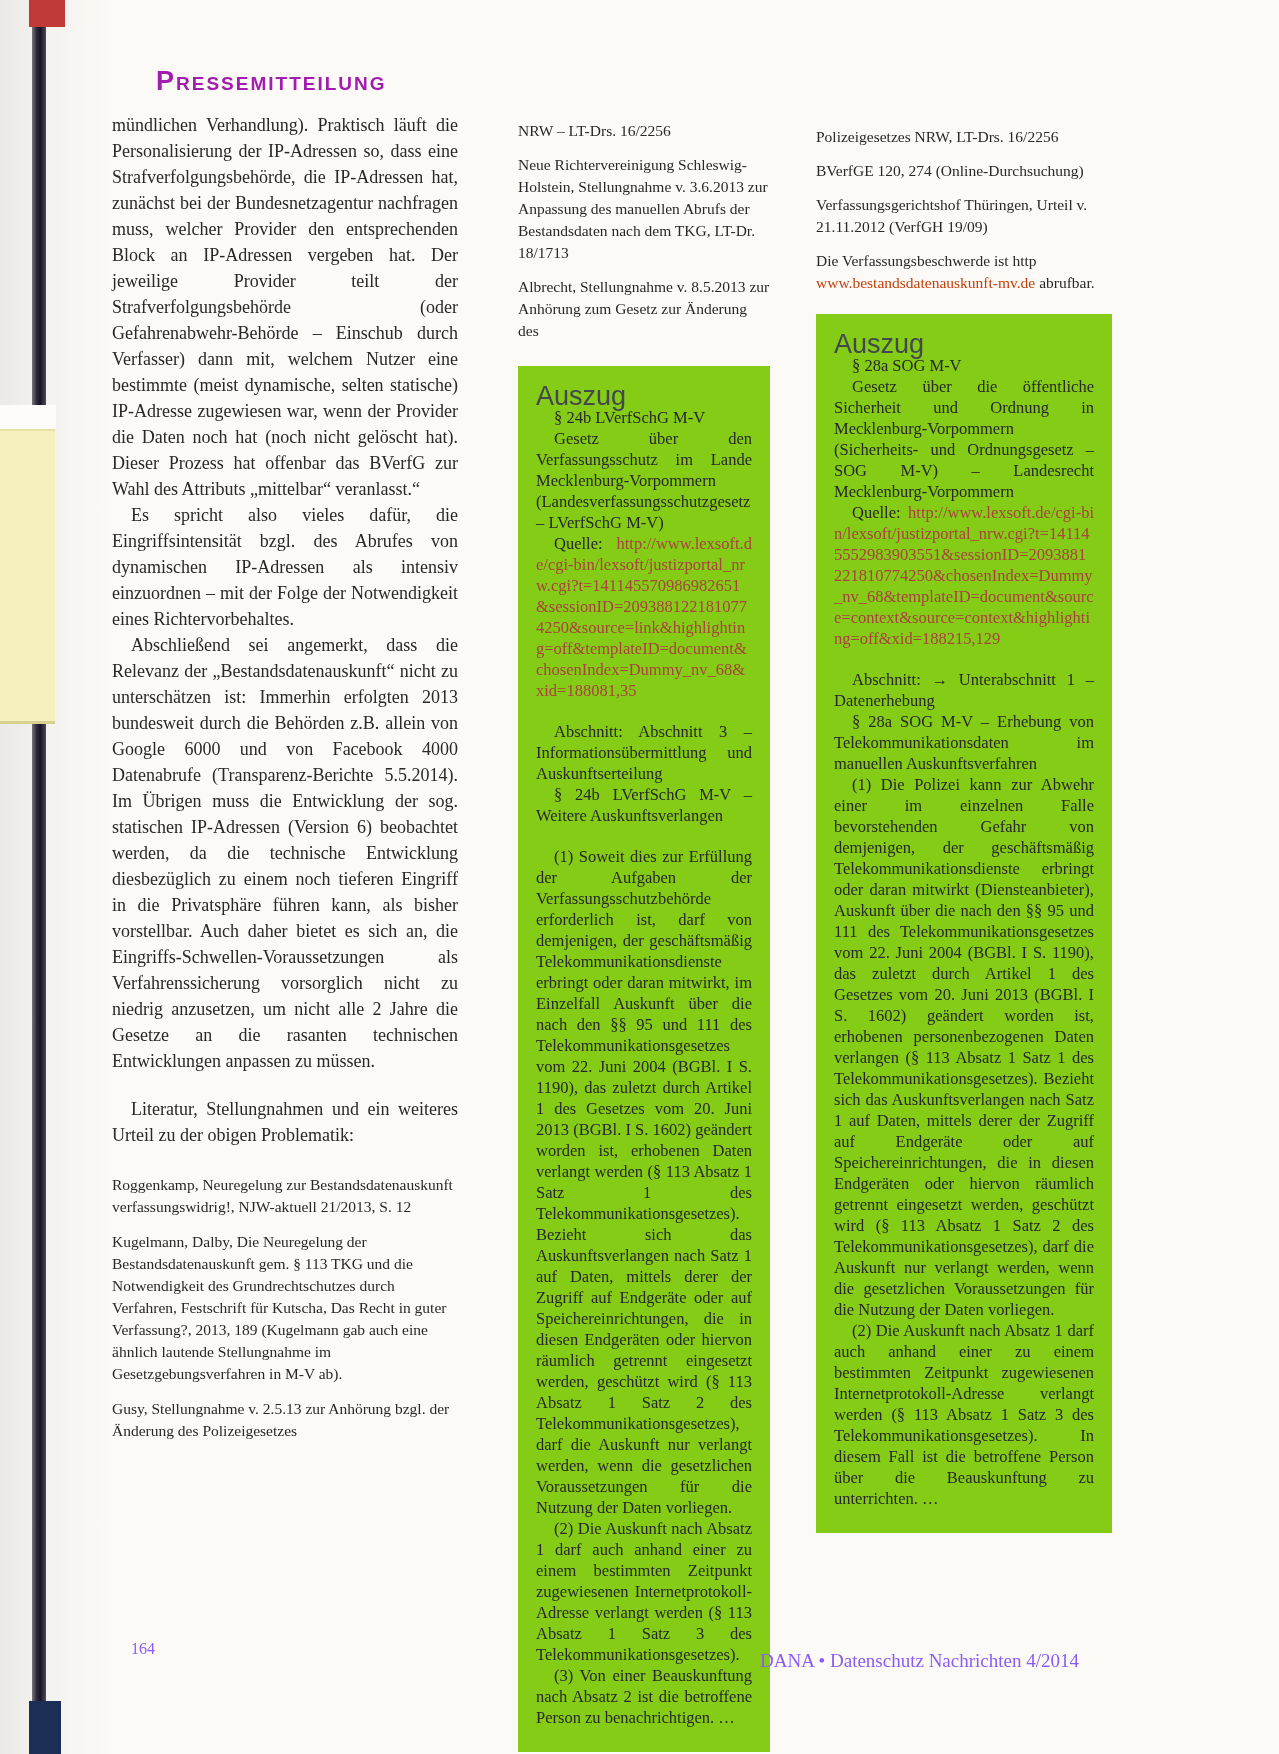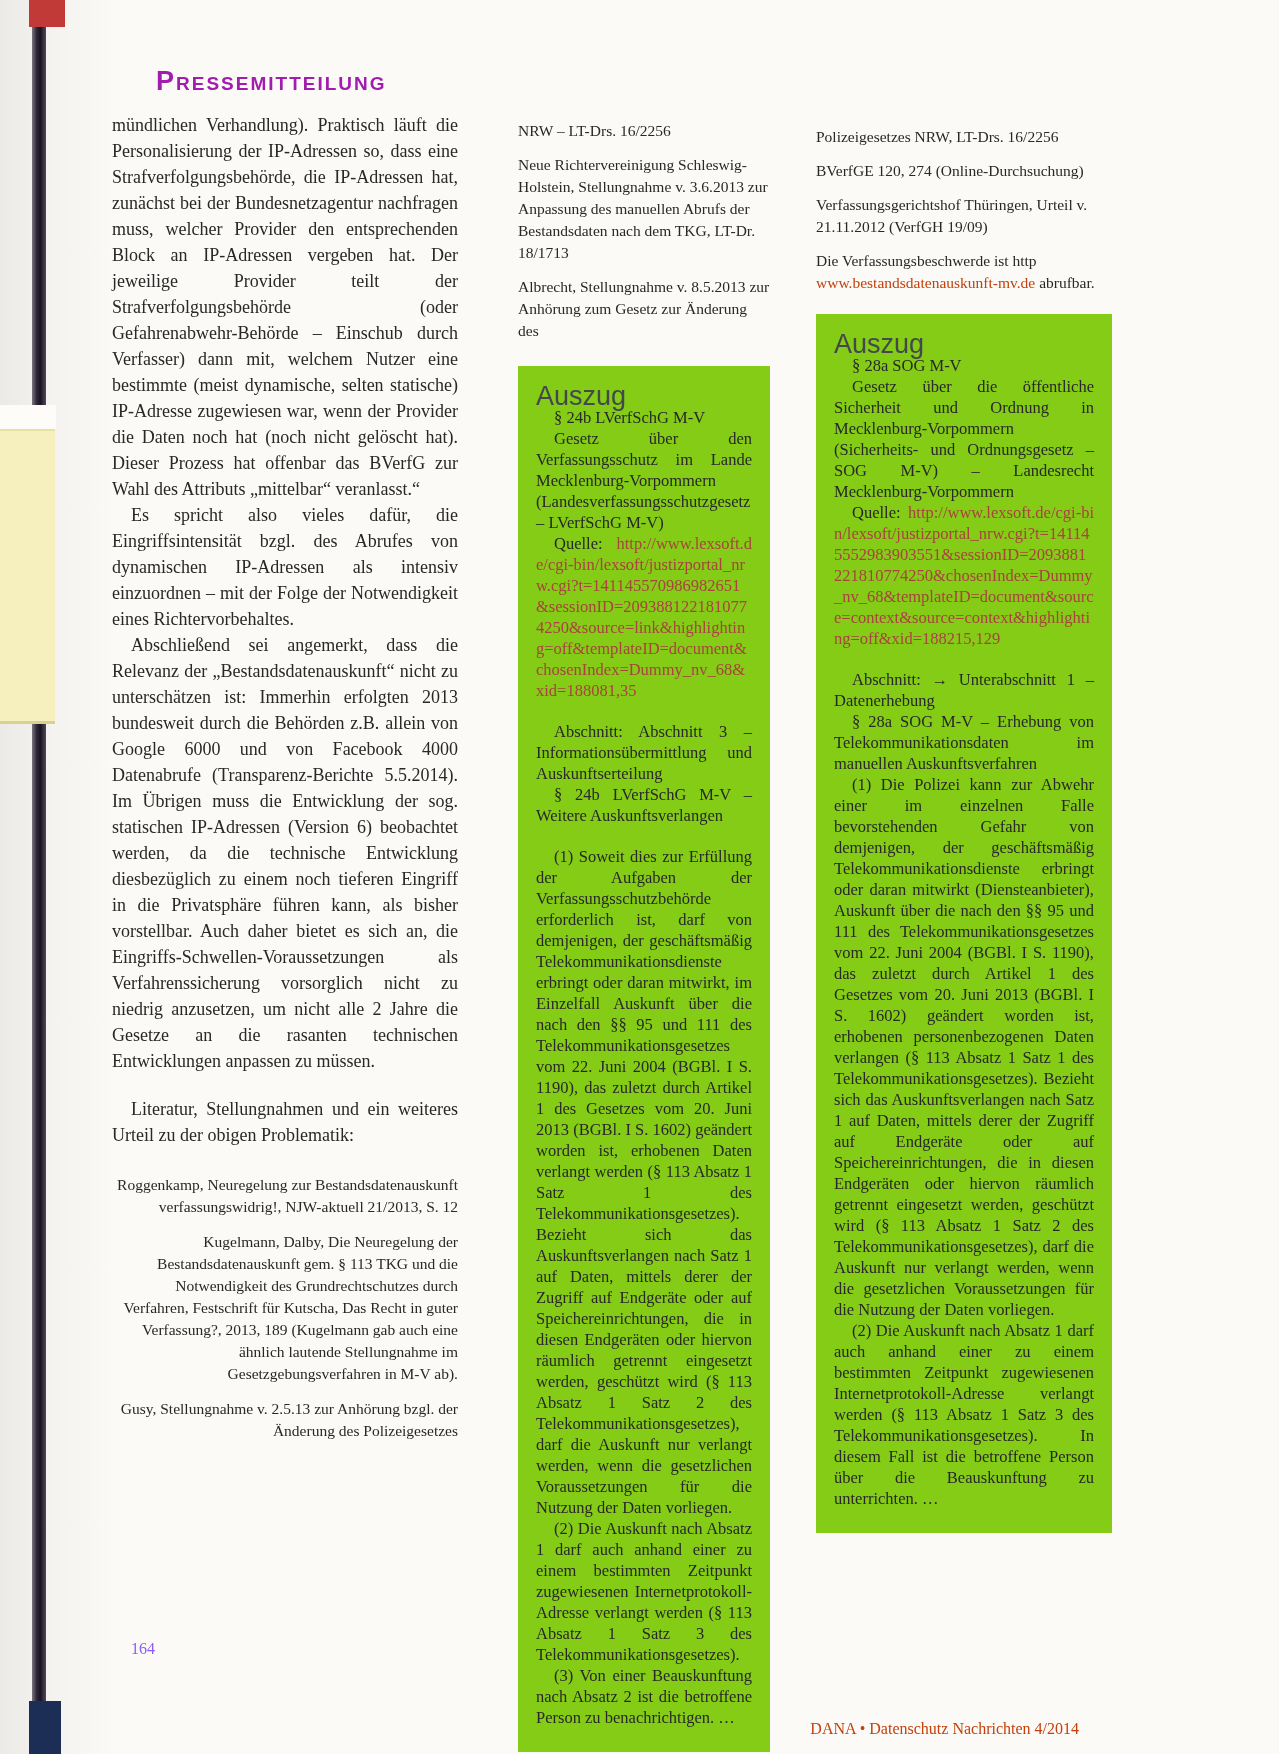--- a/index.html
+++ b/index.html
@@ -31,21 +31,21 @@
     font-variant:small-caps; letter-spacing:2px;
     font-size:27px; font-weight:600; color:#a21caf;margin-top:38px;
   }
   .columns { position:absolute; left:112px; top:112px; display:flex; }
   .c1 { width:346px; margin-right:60px; font-size:18px;   line-height:26px; text-align:justify; }
   .c2 { width:252px; margin-right:46px; }
   .c3 { width:296px; }
   .c1 p { margin:0; }
   .ind  { text-indent:19px; }
   .gap-lg { margin-top:22px !important; }
-  .refs { font-size:15.5px; line-height:22px; text-align:right; }
+  .refs { font-size:15.5px; line-height:22px; text-align:left; }
   .c1 .refs-block { margin-top:26px; }
   .c1 .refs-block p { margin:0 0 13px; }
   .coltop { font-size:15.5px; line-height:22px; text-align:left; }
   .coltop p { margin:0 0 12px; }
   .c2 .coltop { padding-top:8px; }
   .c3 .coltop { padding-top:14px; }
   .auszug {
     background:#84cc16;
     padding:20px 18px 24px;
     font-size:16.5px; line-height:21px; text-align:justify;
@@ -59,22 +59,22 @@
     font-size:27px; font-weight:400; color:#44484d;
     margin:2px 0 20px; text-indent:0 !important;
   }
   .url     { color:#a8433d; word-break:break-all; }
   .redlink { color:#c2410c;text-align:center; }
   .pagenum {
     position:absolute; left:131px; top:1640px;
     font-size:16px; color:#8b5cf6;
   }
   .journal {
-    position:absolute; right:200px; top:1720px;
-    font-size:16px; color:#c2410c;
+    position:absolute; right:200px; top:1650px;
+    font-size:19px; color:#8b5cf6;
   }
 </style>
 </head>
 <body>
 
 <div class="page">
 
   <div class="gutter"></div>
   <div class="spine-bar"></div>
   <div class="spine-red"></div>

